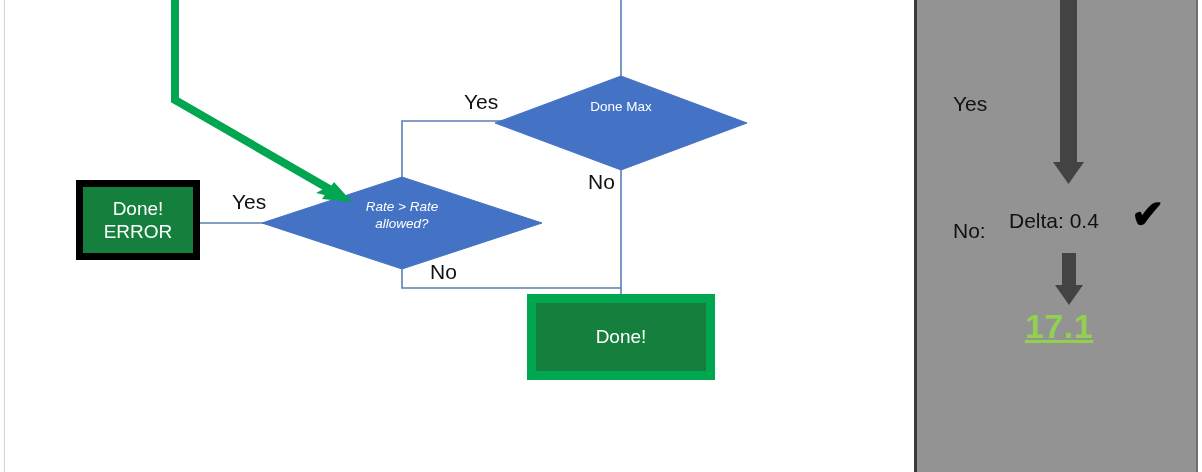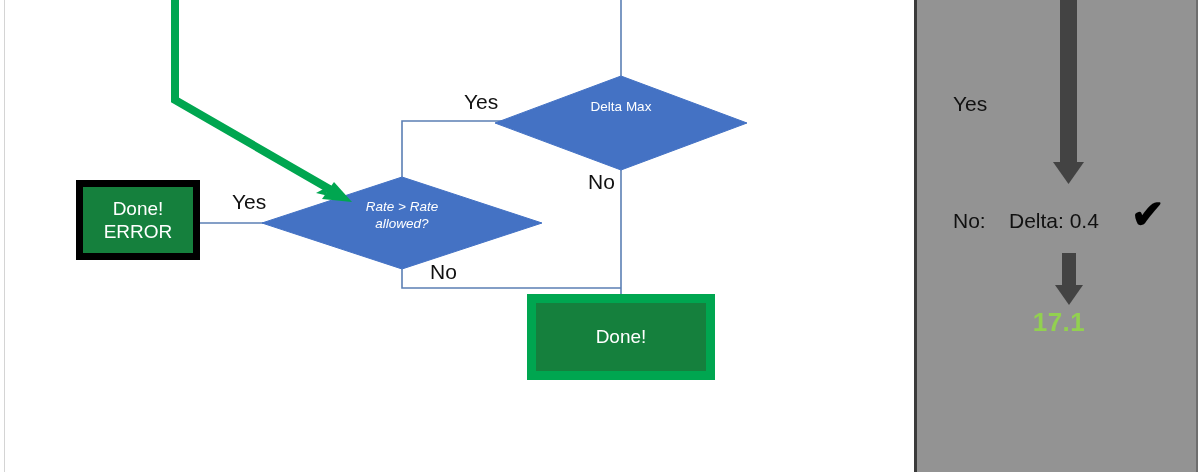--- a/index.html
+++ b/index.html
@@ -68,31 +68,32 @@
   #gray-panel{
     position:absolute;left:914px;top:0;width:284px;height:472px;
     background:#939393;
     border-left:3px solid #3a3a3a;
     border-right:2px solid #6e6e6e;
     box-sizing:border-box;
     overflow:hidden;
   }
   .panel-text{position:absolute;color:#111111;font-size:21px;white-space:nowrap;}
   #panel-yes{left:36px;top:92px;}
-  #panel-no{left:36px;top:209px;}
+  #panel-no{left:36px;top:219px;}
   #panel-delta{left:92px;top:209px;}
   #panel-check{
     position:absolute;left:214px;top:191px;width:46px;height:46px;
     color:#000000;font-size:40px;line-height:46px;font-weight:bold;
   }
   #panel-value{
     position:absolute;left:0px;top:307px;width:284px;
     text-align:center;
-    color:#92D050;font-size:26px;font-weight:bold;
+    color:#92D050;font-size:34px;font-weight:bold;
     letter-spacing:0.5px;
+    text-decoration:underline;
   }
   .panel-svg{position:absolute;left:0;top:0;width:284px;height:472px;}
 </style>
 </head>
 <body>
 
 <div id="stage">
 
   <div id="flow-region">
 
@@ -118,21 +119,21 @@
       <polygon points="350,201 325,196 331,185 316,193" fill="#00A650"></polygon>
       <polygon points="352,202 322,199 334,182" fill="#00A650"></polygon>
     </svg>
 
     <div class="diamond-label" id="label-rate">
       <div>Rate &gt; Rate</div>
       <div>allowed?</div>
     </div>
 
     <div class="diamond-label" id="label-maxrate">
-      <div>Delta Max</div>
+      <div>Done Max</div>
     </div>
 
     <div class="node-box" id="node-error">
       <span>Done!</span>
       <span>ERROR</span>
     </div>
 
     <div class="node-box" id="node-done">
       <span>Done!</span>
     </div>

